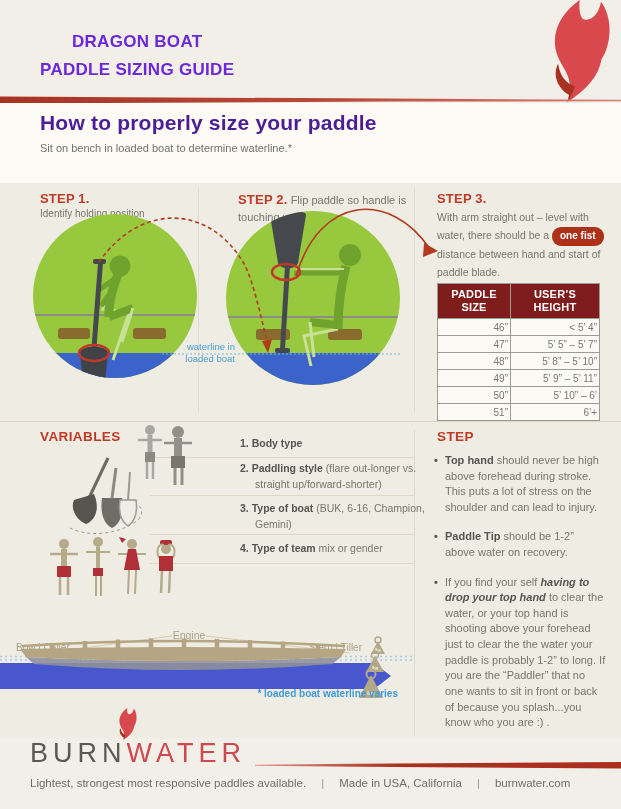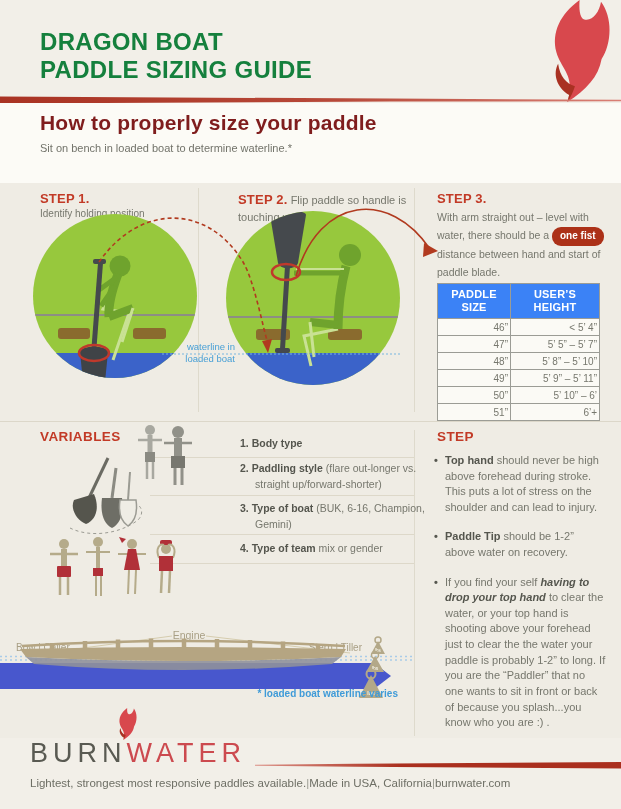--- a/index.html
+++ b/index.html
@@ -2,45 +2,45 @@
 <html><head>
 <meta charset="utf-8">
 <style>
   html,body{margin:0;padding:0;background:#d8d5cc;}
   .page{position:relative;width:621px;height:809px;margin:0 auto;background:#f2efe8;
         font-family:"Liberation Sans",sans-serif;overflow:hidden;}
   .abs{position:absolute;}
   svg text{font-family:"Liberation Sans",sans-serif;}
 
   
-  .main-title{left:40px;top:28px;font-size:24px;font-weight:bold;color:#15803d;
-              line-height:28px;letter-spacing:.3px;}
+  .main-title{left:40px;top:28px;font-size:17px;font-weight:bold;color:#6d28d9;
+              line-height:28px;letter-spacing:.3px;text-align:center;}
   .band-white{left:0;top:103px;width:621px;height:80px;background:#fcfbf6;}
   .band-mid{left:0;top:183px;width:621px;height:555px;background:#efece4;}
-  .howto-heading{left:40px;top:111px;font-size:21px;font-weight:bold;color:#7f1d1d;letter-spacing:.2px;}
+  .howto-heading{left:40px;top:111px;font-size:21px;font-weight:bold;color:#4c1d95;letter-spacing:.2px;}
   .howto-sub{left:40px;top:142px;font-size:11px;color:#72736a;}
 
   
   .step-label{font-size:13px;font-weight:bold;color:#c23a26;letter-spacing:.2px;}
   .step-desc{font-size:10px;color:#76776d;line-height:1.45;}
   .step1-label{left:40px;top:191px;}
   .step1-desc{left:40px;top:207px;}
   .step2-block{left:238px;top:191px;width:178px;font-size:11px;color:#76776d;line-height:1.45;}
   .step3-label{left:437px;top:191px;}
   .step3-para{left:437px;top:209px;width:182px;font-size:10.5px;color:#76776d;line-height:1.67;}
   .badge{display:inline-block;background:#ac3118;color:#fff;border-radius:9px;
          padding:1px 8px 2px;font-size:10px;font-weight:bold;}
   .vdiv{width:1px;background:#dedacc;}
   .hdiv{height:1px;background:#dcd7c9;}
   .waterline-label{left:150px;top:341px;width:85px;text-align:right;font-size:9.5px;
                    line-height:12px;color:#49a0d6;}
 
   
   .size-table{position:absolute;left:437px;top:283px;width:163px;border-collapse:collapse;}
-  .size-table th{background:#3b82f6;color:#fff;font-size:11px;line-height:1.2;
+  .size-table th{background:#7f1d1d;color:#fff;font-size:11px;line-height:1.2;
                  padding:4px 2px;border:1px solid #9b9c95;letter-spacing:.2px;}
   .size-table th:first-child{width:68px;}
   .size-table td{background:#fbfaf5;border:1px solid #9b9c95;font-size:10px;color:#76776d;
                  text-align:right;height:14px;padding:1px 2px;}
 
   
   .section-heading{font-size:13.5px;font-weight:bold;color:#c23a26;letter-spacing:.4px;}
   .variables-heading{left:40px;top:429px;}
   .var-item{left:240px;width:178px;font-size:10.5px;color:#76776d;line-height:1.5;
             padding-left:15px;text-indent:-15px;}
@@ -56,21 +56,21 @@
   .tip b{color:#55564e;}
   .tip .bi{font-weight:bold;font-style:italic;color:#55564e;}
 
   
   .boat-note{left:230px;top:688px;width:168px;text-align:right;font-size:10px;
              font-weight:bold;color:#3f9bd8;}
 
   
   .brand{left:30px;top:738px;font-size:27px;letter-spacing:5px;color:#595a52;}
   .brand .w2{color:#cc4a4f;}
-  .tagline{left:30px;top:777px;font-size:11.5px;color:#6e6f65;display:flex;align-items:flex-end;}
+  .tagline{left:30px;top:777px;font-size:11.5px;color:#6e6f65;display:flex;gap:15px;align-items:flex-end;}
   .tagline .sep{color:#9a9b91;}
   .website{cursor:pointer;}
 </style>
 </head>
 <body>
 
 <div class="page">
 
   <div class="abs main-title">
     <div>DRAGON BOAT</div>

